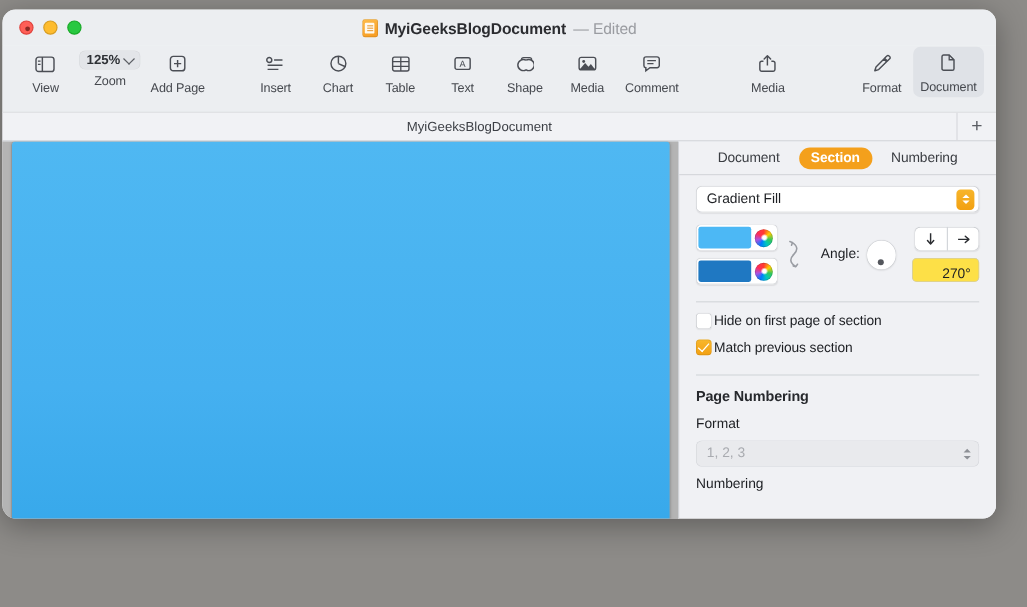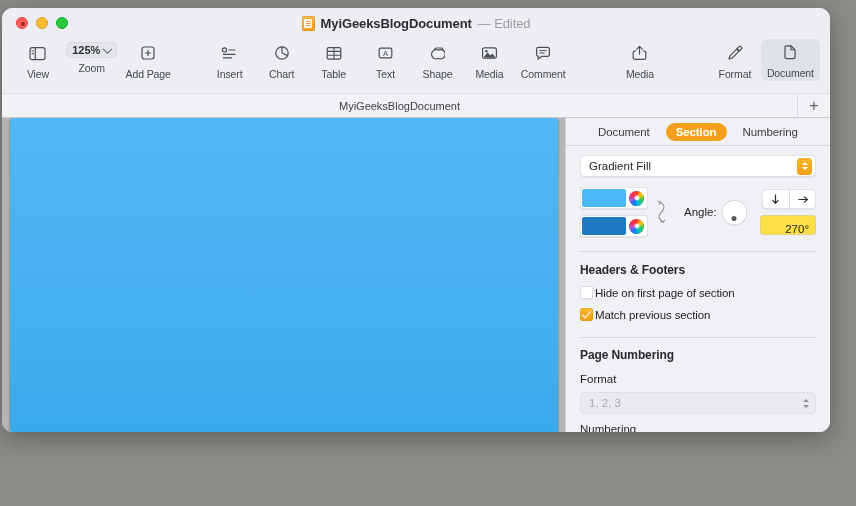--- a/index.html
+++ b/index.html
@@ -611,21 +611,20 @@
                 </span>
               </div>
               <div class="angle-field">
                 <span>270°</span>
               </div>
             </div>
           </div>
 
           <div class="divider"></div>
 
-          <div class="grp-title">Headers &amp; Footers</div>
 
           <div class="cbrow">
             <span class="cb"></span>
             <span class="cb-lbl">Hide on first page of section</span>
           </div>
 
           <div class="cbrow">
             <span class="cb on"></span>
             <span class="cb-lbl">Match previous section</span>
           </div>

